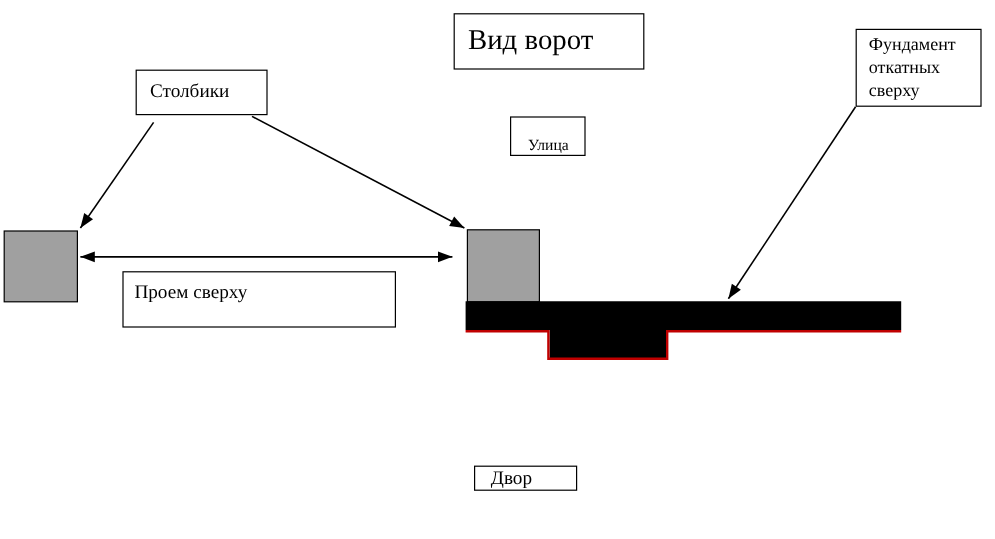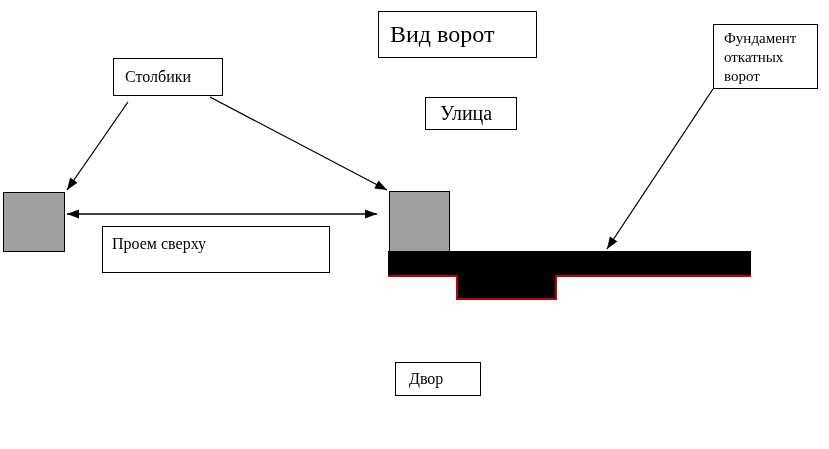--- a/index.html
+++ b/index.html
@@ -24,36 +24,36 @@
   .lbl.topalign{align-items:flex-start;}
   .title-box{
     left:378px;top:11px;width:159px;height:47px;
     font-size:24px;padding-left:11px;
   }
   .posts-box{
     left:113px;top:58px;width:110px;height:38px;
     font-size:16px;padding-left:11px;
   }
   .street-box{
-    left:425px;top:97px;width:92px;height:33px;
-    font-size:20px;padding-left:14px;
+    left:425px;top:97px;width:63px;height:33px;
+    font-size:13px;padding-left:14px;align-items:flex-end;
   }
   .foundation-box{
     left:713px;top:24px;width:105px;height:65px;
     font-size:15px;line-height:19px;
     padding:4px 4px 0 10px;
     white-space:normal;
     align-items:flex-start;
   }
   .opening-box{
     left:102px;top:226px;width:228px;height:47px;
     font-size:16px;padding:8px 0 0 9px;
   }
   .yard-box{
-    left:395px;top:362px;width:86px;height:34px;
+    left:395px;top:388px;width:86px;height:21px;
     font-size:16px;padding-left:13px;
   }
 </style>
 </head>
 <body>
 
 <div class="canvas">
 
   <svg class="shapes" width="829" height="449" viewBox="0 0 829 449">
     <defs>
@@ -84,21 +84,21 @@
 
   <div class="lbl posts-box">
     <span>Столбики</span>
   </div>
 
   <div class="lbl street-box">
     <span>Улица</span>
   </div>
 
   <div class="lbl foundation-box">
-    <span>Фундамент откатных ворот</span>
+    <span>Фундамент откатных сверху</span>
   </div>
 
   <div class="lbl opening-box topalign">
     <span>Проем сверху</span>
   </div>
 
   <div class="lbl yard-box">
     <span>Двор</span>
   </div>
 

